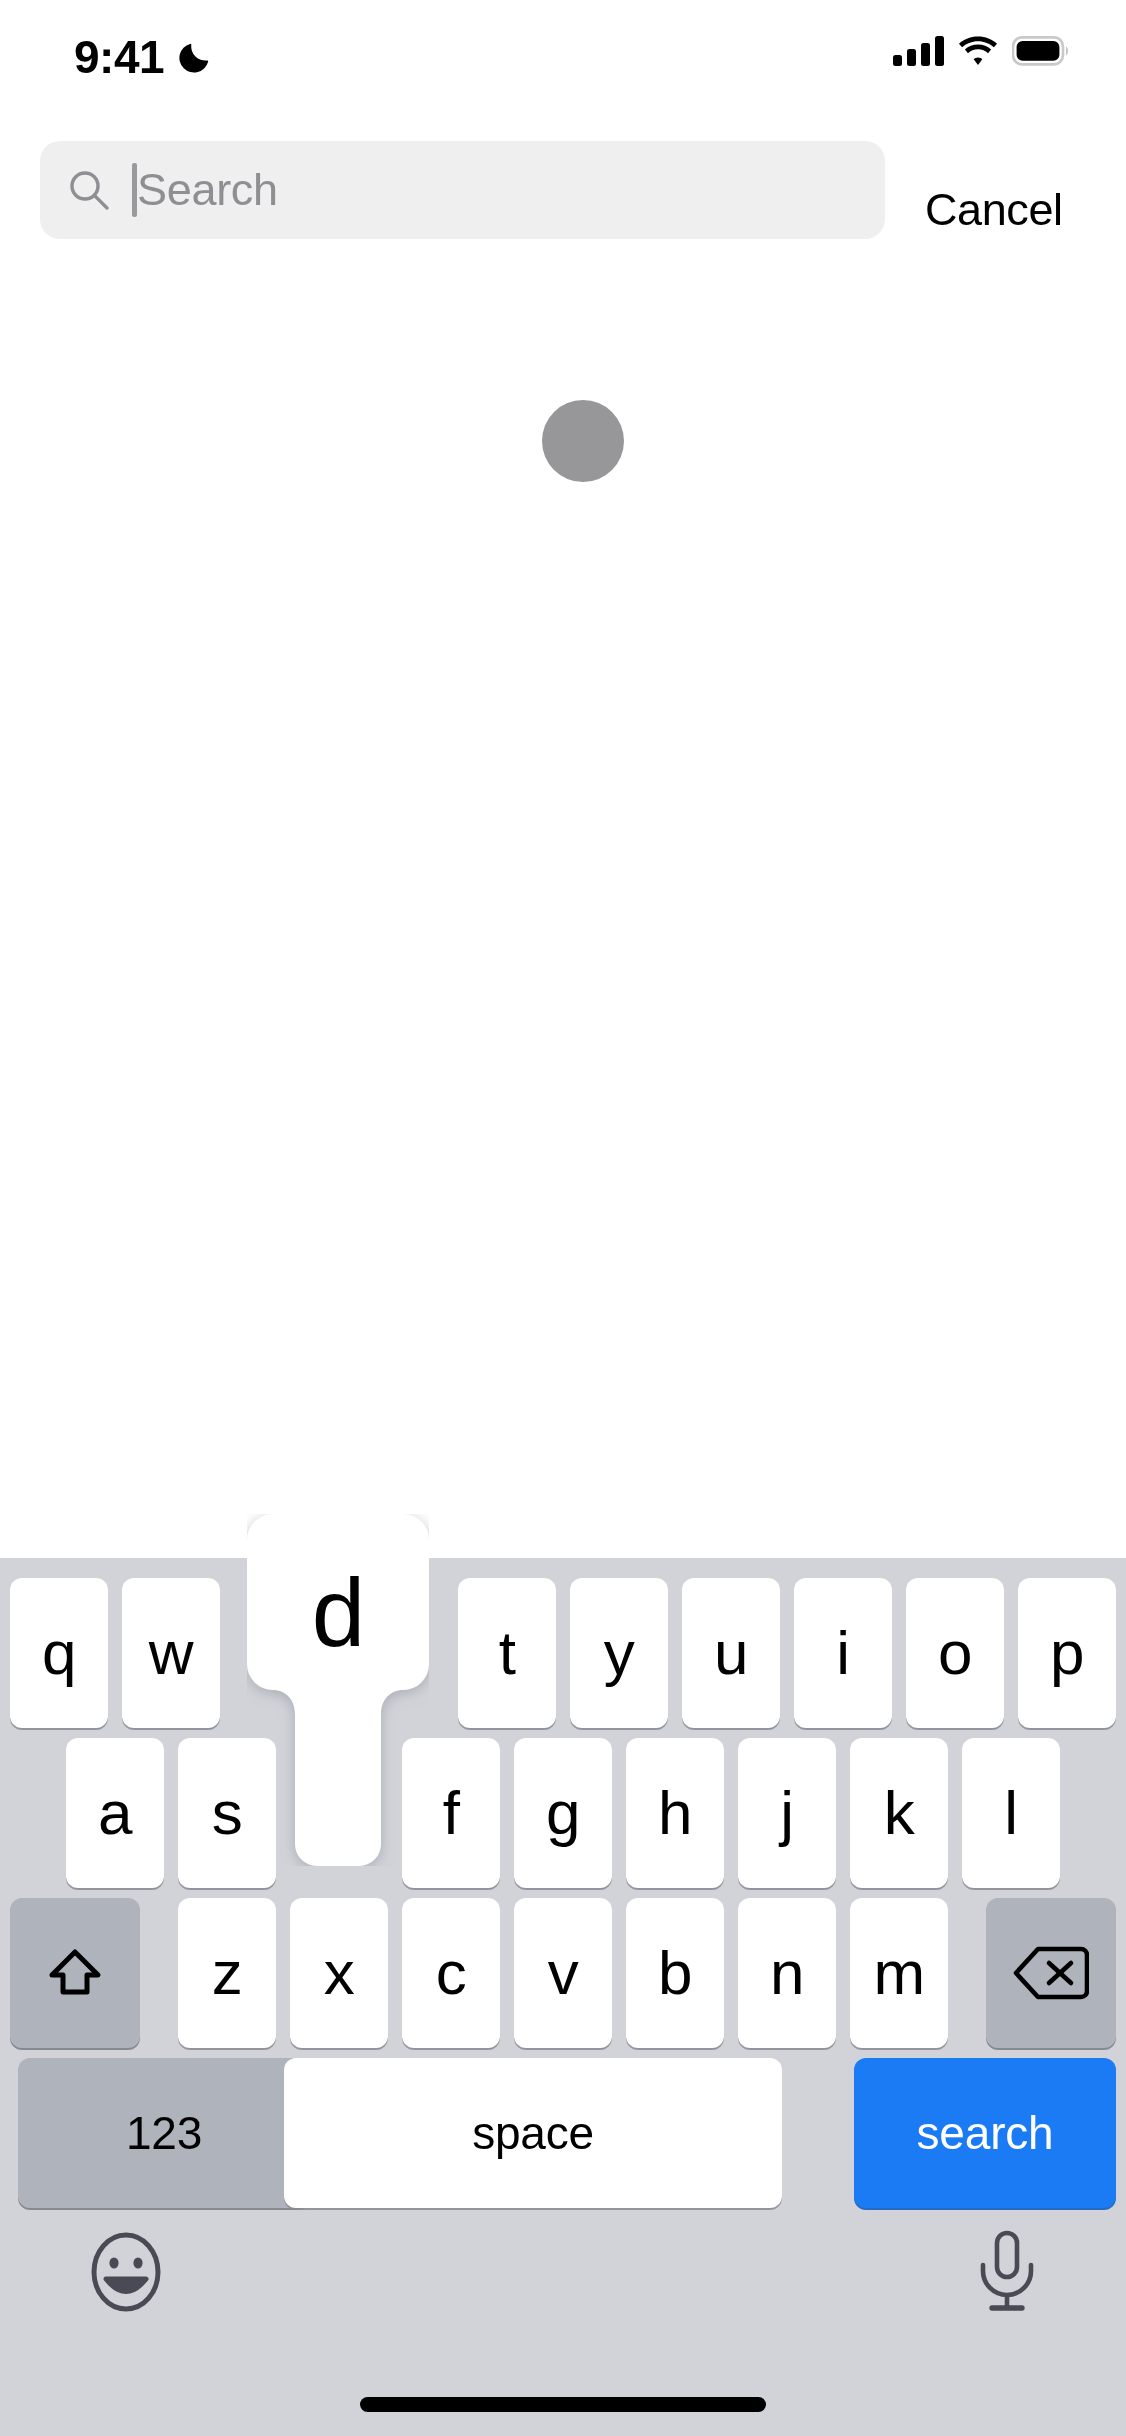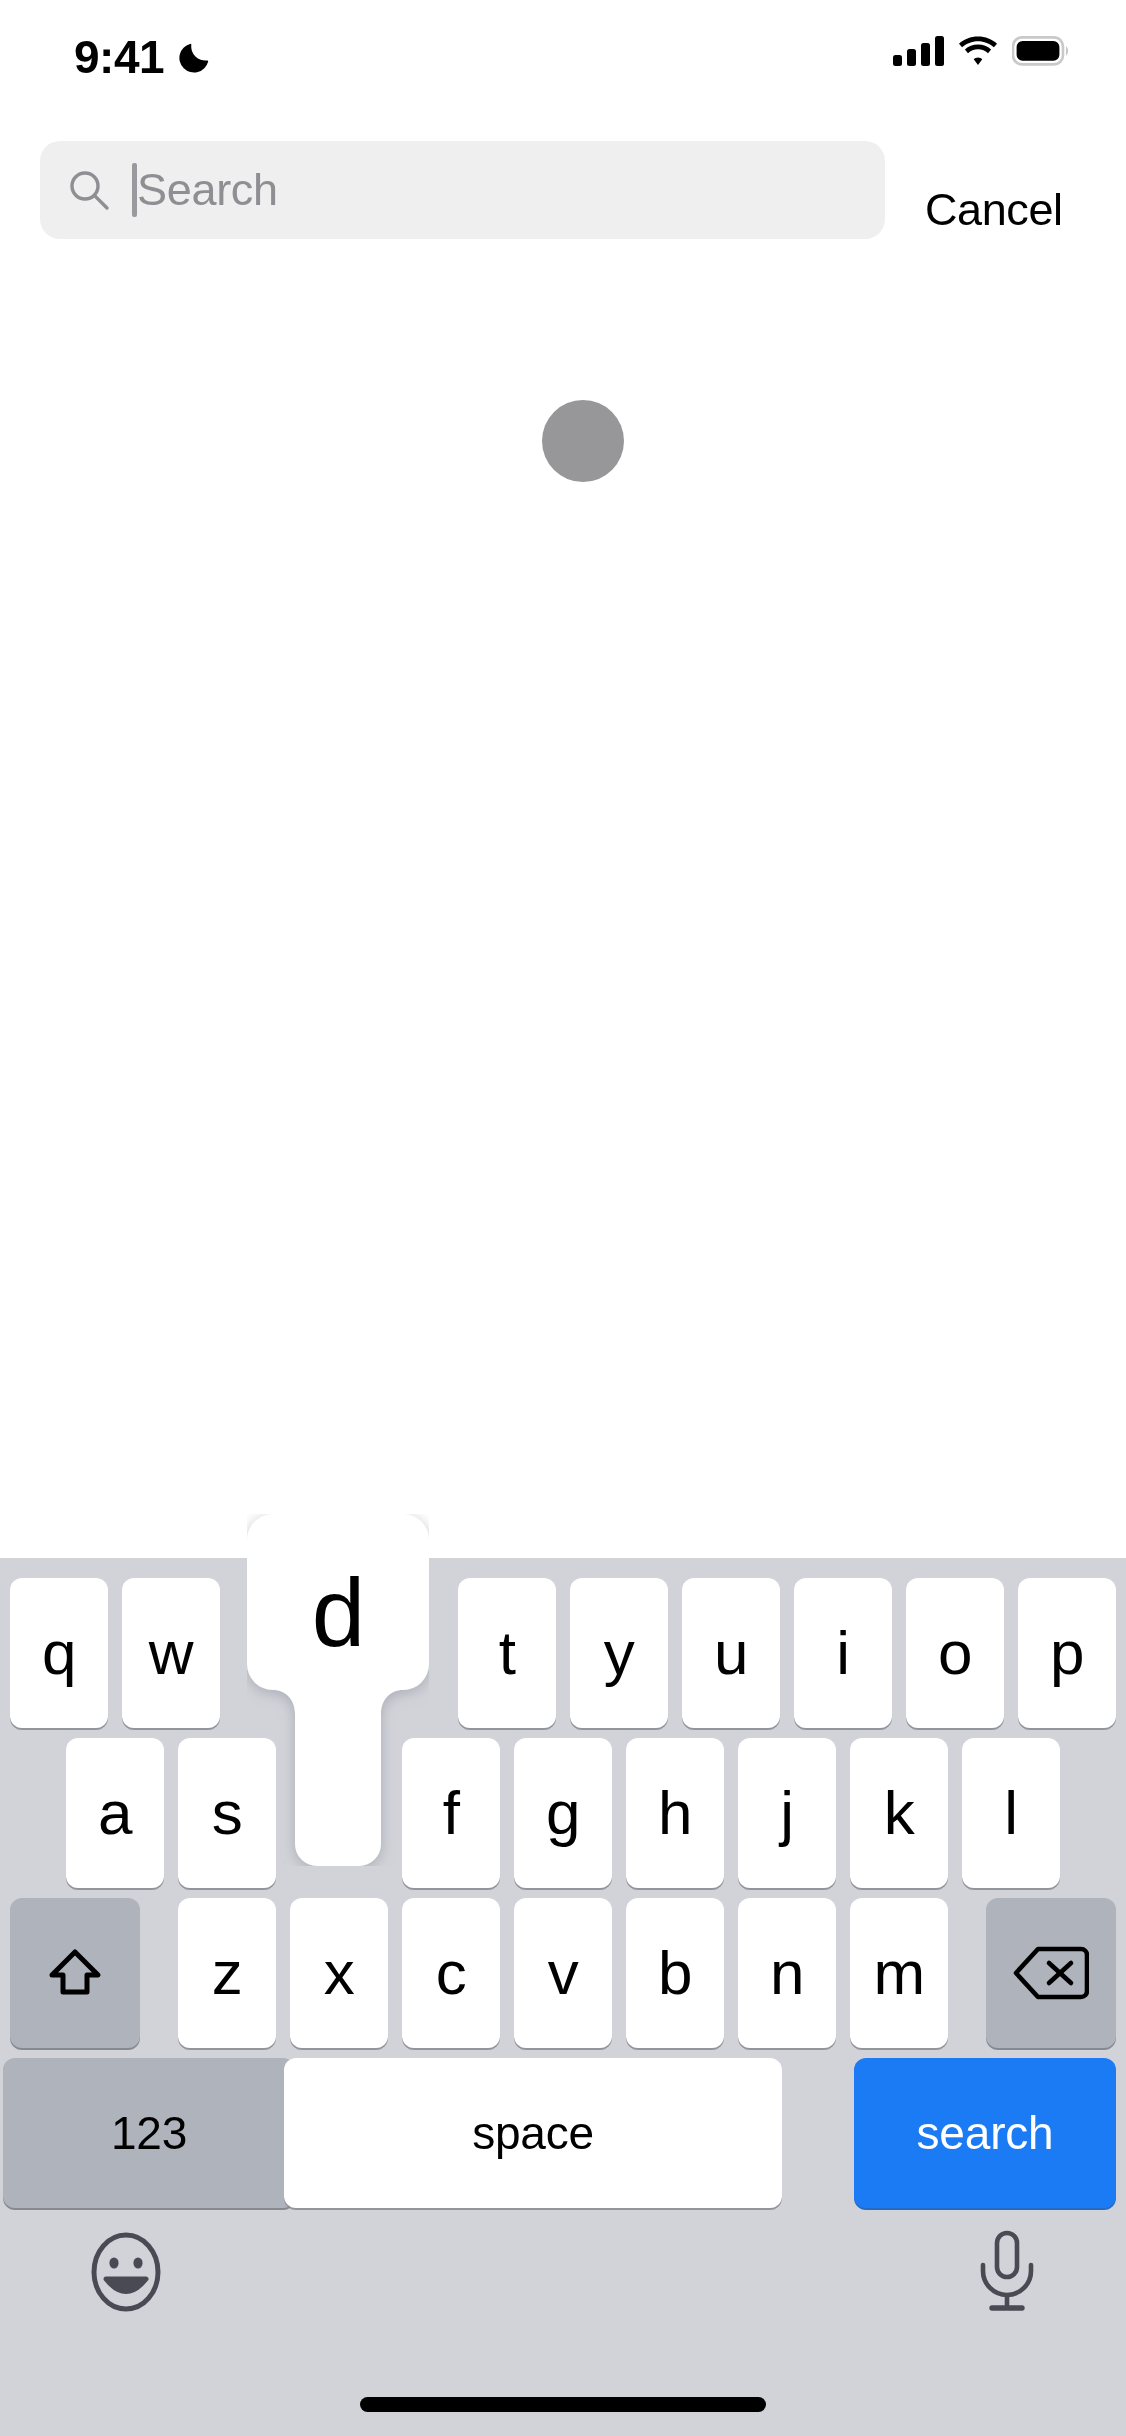--- a/index.html
+++ b/index.html
@@ -308,21 +308,21 @@
     <div class="key special" style="left:986px; width:130px;">
       <svg width="76" height="58" viewBox="0 0 76 58">
         <path d="M25 5 H68 a6 6 0 0 1 6 6 V47 a6 6 0 0 1 -6 6 H25 L3 29 Z" fill="none" stroke="#000" stroke-width="4.6" stroke-linejoin="round"></path>
         <line x1="36" y1="19" x2="58" y2="39" stroke="#000" stroke-width="4.6" stroke-linecap="round"></line>
         <line x1="58" y1="19" x2="36" y2="39" stroke="#000" stroke-width="4.6" stroke-linecap="round"></line>
       </svg>
     </div>
   </div>
 
   <div class="krow" id="krow-4">
-    <div class="key special wide-label" style="left:3px; width:292px;">123</div>
+    <div class="key special wide-label" style="left:18px; width:292px;">123</div>
     <div class="key wide-label" style="left:284px; width:498px;">space</div>
     <div class="key blue" style="left:854px; width:262px;">search</div>
   </div>
 
   <div id="key-popup">
     <svg width="182" height="352" viewBox="0 0 182 352">
       <defs>
         <filter id="popshadow" x="-60%" y="-30%" width="220%" height="180%">
           <feDropShadow dx="0" dy="3" stdDeviation="7" flood-color="#8a8d96" flood-opacity="0.55"></feDropShadow>
         </filter>

